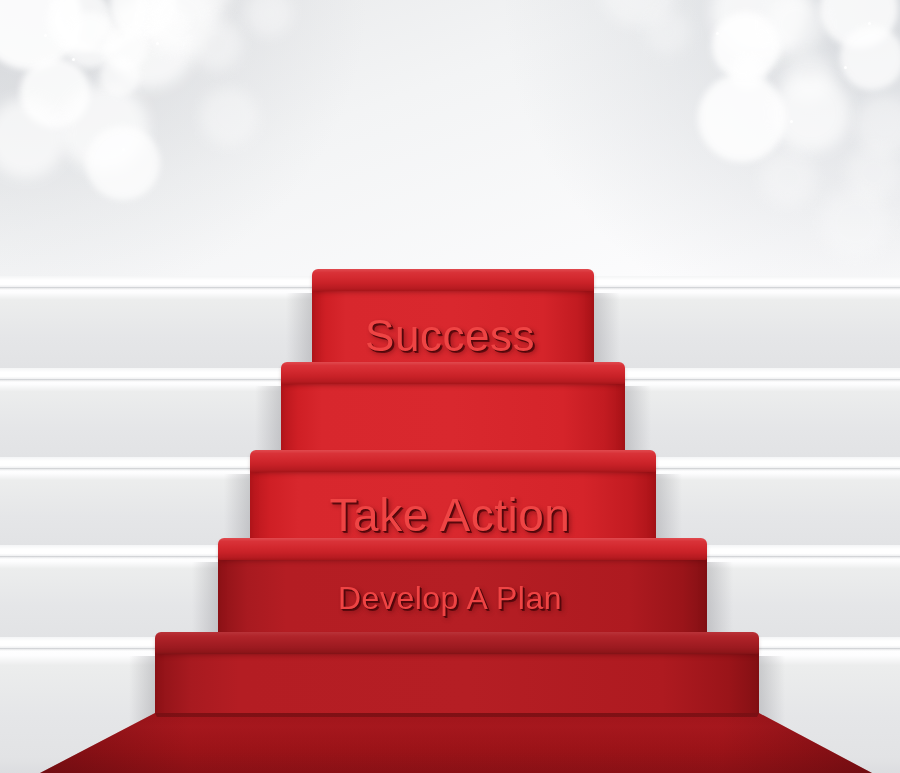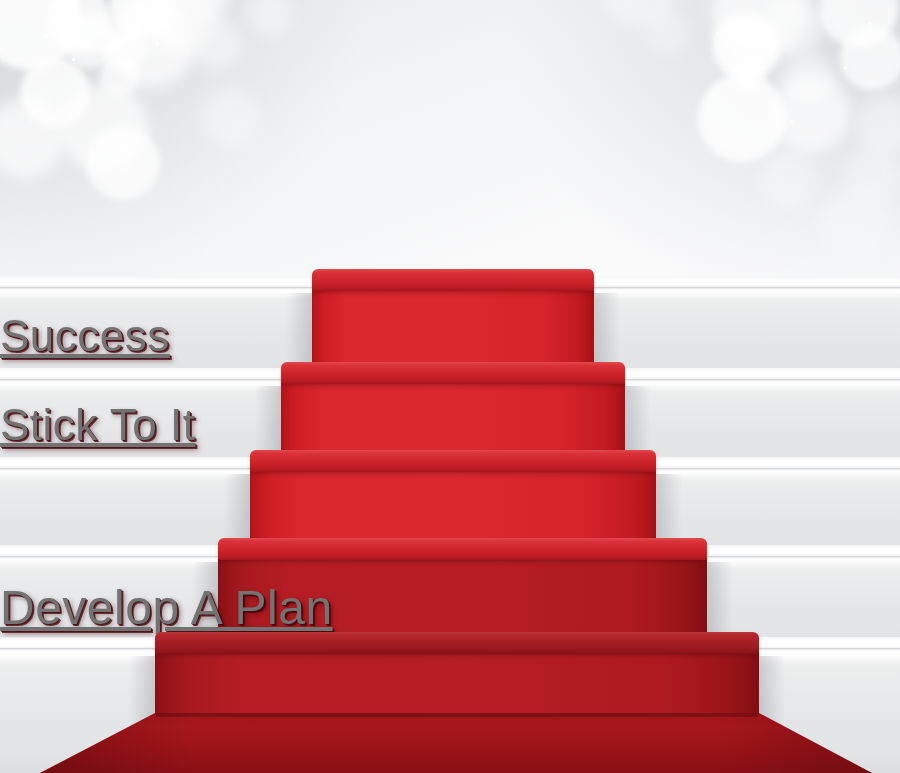--- a/index.html
+++ b/index.html
@@ -151,32 +151,31 @@
     background: linear-gradient(90deg, rgba(120,120,126,0.30) 0%, rgba(120,120,126,0.0) 100%);
   }
   .sideshade.left {
     transform: scaleX(-1);
   }
 
   
   .step-label {
     position: absolute;
     left: 0; right: 0;
-    text-align: left;
-    color: #737373;
+    text-align: center;
+    color: #ef4444;
     font-family: "Liberation Sans", sans-serif;
     font-weight: 400;
     letter-spacing: 0.5px;
     white-space: nowrap;
     text-shadow:
        2px 2px 0 rgba(70,4,8,0.75),
        1px 1px 0 rgba(70,4,8,0.65),
        3px 3px 5px rgba(60,3,6,0.45);
     pointer-events: none;
-    text-decoration: underline;
   }
 
   
   .runner {
     position: absolute;
     left: 0; bottom: 0;
     width: 900px; height: 60px;
   }
 </style>
 </head>
@@ -247,36 +246,36 @@
     <div class="nose"></div>
   </div>
   <div class="step-label" style="top:311px; font-size:44px;">Success</div>
 
   <div class="sideshade left" style="left:255px; top:386px; height:88px;"></div>
   <div class="sideshade" style="left:625px; top:386px; height:88px;"></div>
   <div class="rstep" style="left:281px; top:378px; width:344px; height:92px;">
     <div class="riser"></div>
     <div class="nose"></div>
   </div>
-  <div class="step-label" style="top:400px; font-size:44px;">Stick To It</div>
 
   <div class="sideshade left" style="left:224px; top:474px; height:88px;"></div>
   <div class="sideshade" style="left:656px; top:474px; height:88px;"></div>
   <div class="rstep" style="left:250px; top:466px; width:406px; height:92px;">
     <div class="riser"></div>
     <div class="nose"></div>
   </div>
+  <div class="step-label" style="top:488px; font-size:46px;">Take Action</div>
 
   <div class="sideshade left" style="left:192px; top:562px; height:92px;"></div>
   <div class="sideshade" style="left:707px; top:562px; height:92px;"></div>
   <div class="rstep" style="left:218px; top:554px; width:489px; height:96px;">
     <div class="riser dark"></div>
     <div class="nose"></div>
   </div>
-  <div class="step-label" style="top:580px; font-size:48px;">Develop A Plan</div>
+  <div class="step-label" style="top:580px; font-size:32px;">Develop A Plan</div>
 
   <div class="sideshade left" style="left:129px; top:656px; height:86px;"></div>
   <div class="sideshade" style="left:759px; top:656px; height:86px;"></div>
   <div class="rstep" style="left:155px; top:648px; width:604px; height:90px;">
     <div class="riser dark"></div>
     <div class="nose dark"></div>
   </div>
 
   <svg class="runner" viewBox="0 0 900 60" preserveAspectRatio="none">
     <defs>

